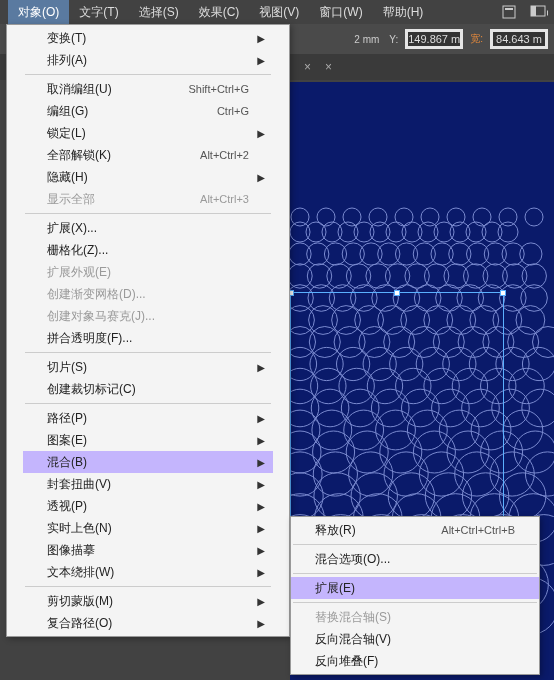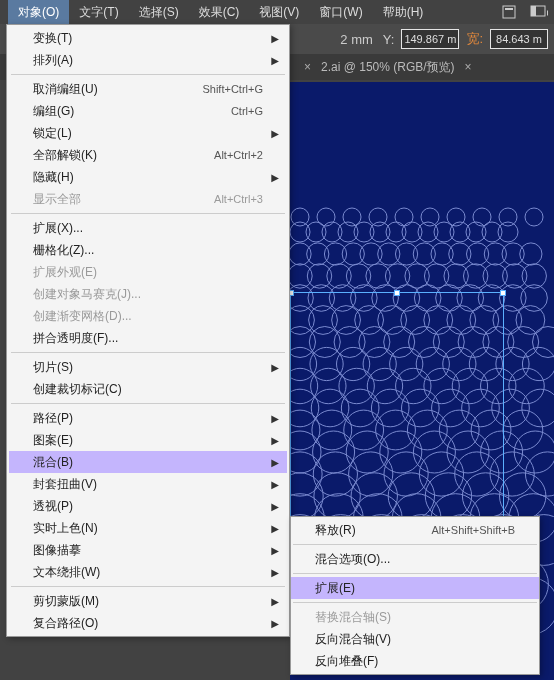--- a/index.html
+++ b/index.html
@@ -3,29 +3,29 @@
 <meta charset="utf-8">
 <style>
 *{margin:0;padding:0;box-sizing:border-box;font-family:"Microsoft YaHei",sans-serif;font-size:12px;-webkit-font-smoothing:antialiased}
 body{background:#424242;width:554px;height:680px;overflow:hidden;position:relative}
 .menubar{display:flex;background:#424242;height:24px;align-items:center;padding:0 8px;color:#ddd}
 .menubar-item{padding:4px 10px;cursor:default}
 .menubar-item.active{background:#5a7aa0;color:#fff}
 .menubar-icons{margin-left:auto;display:flex;gap:12px;align-items:center}
 .mb-icon{width:16px;height:14px;display:inline-block}
 .toolbar{background:#4a4a4a;height:30px;display:flex;align-items:center;justify-content:flex-end;padding:0 6px;gap:4px}
-.field-label{color:#ccc;font-size:13px;padding:0 3px}
+.field-label{color:#ccc;font-size:10px;padding:0 3px}
 .field-label.orange{color:#e68a3c}
-.field-input{background:#333;border:1px solid #e5e5e5;color:#ddd;width:58px;height:20px;font-size:11px;text-align:center}
+.field-input{background:#333;border:3px solid #e5e5e5;color:#ddd;width:58px;height:20px;font-size:11px;text-align:center}
 .tabbar{background:#3a3a3a;height:26px;display:flex;align-items:center;padding-left:300px;color:#bbb;font-size:11px;gap:6px}
 .tab-close{color:#aaa;cursor:default;padding:0 4px}
 .canvas{position:absolute;left:290px;top:82px;right:0;bottom:0;background:#0a1a6a}
 .sel-box{position:absolute;left:0;top:210px;right:50px;bottom:110px;border:1px solid #5ab0ff}
 .handle{position:absolute;width:6px;height:6px;background:#fff;border:1px solid #5ab0ff}
-.menu{position:absolute;left:6px;top:24px;width:284px;background:#f4f4f4;border:1px solid #999;box-shadow:2px 2px 6px rgba(0,0,0,.3);padding:2px 2px}
+.menu{position:absolute;left:6px;top:24px;width:284px;background:#f4f4f4;border:1px solid #999;box-shadow:2px 2px 6px rgba(0,0,0,.3);padding:2px 16px}
 .menu-item{display:flex;align-items:center;height:22px;padding:0 24px;color:#222;cursor:default;position:relative}
 .menu-item.disabled{color:#9a9a9a}
 .menu-item.highlighted{background:#c4b5fd}
 .menu-shortcut{margin-left:auto;color:#555;font-size:11px}
 .menu-item.disabled .menu-shortcut{color:#9a9a9a}
 .menu-arrow{position:absolute;right:8px;font-size:10px;color:#333}
 .menu-sep{height:1px;background:#ccc;margin:3px 2px}
 .submenu{position:absolute;left:290px;top:516px;width:250px;background:#f4f4f4;border:1px solid #999;box-shadow:2px 2px 6px rgba(0,0,0,.3);padding:2px 0}
 svg.circles{position:absolute;left:0;top:0}
 </style>
@@ -56,21 +56,20 @@
 <div class="toolbar">
   <span class="field-label">2 mm</span>
   <span class="field-label">Y:</span>
   <input class="field-input" value="149.867 m" style="">
   <span class="field-label orange">宽:</span>
   <input class="field-input" value="84.643 m" style="">
 </div>
 
 <div class="tabbar">
   <span class="tab-close">×</span>
-  <span>2.ai @ 150% (RGB/预览)</span>
   <span class="tab-close">×</span>
 </div>
 
 <div class="canvas">
   <svg class="circles" width="270" height="600">
       <circle cx="10" cy="150" r="10" fill="none" stroke="#7a8ad0" stroke-width="1"></circle>
       <circle cx="26" cy="150" r="10" fill="none" stroke="#7a8ad0" stroke-width="1"></circle>
       <circle cx="42" cy="150" r="10" fill="none" stroke="#7a8ad0" stroke-width="1"></circle>
       <circle cx="58" cy="150" r="10" fill="none" stroke="#7a8ad0" stroke-width="1"></circle>
       <circle cx="74" cy="150" r="10" fill="none" stroke="#7a8ad0" stroke-width="1"></circle>
@@ -291,24 +290,24 @@
     <div class="menu-item">
       <span>扩展(X)...</span>
     </div>
     <div class="menu-item">
       <span>栅格化(Z)...</span>
     </div>
     <div class="menu-item disabled">
       <span>扩展外观(E)</span>
     </div>
     <div class="menu-item disabled">
+      <span>创建渐变网格(D)...</span>
+    </div>
+    <div class="menu-item disabled">
       <span>创建对象马赛克(J)...</span>
-    </div>
-    <div class="menu-item disabled">
-      <span>创建渐变网格(D)...</span>
     </div>
     <div class="menu-item">
       <span>拼合透明度(F)...</span>
     </div>
     <div class="menu-sep"></div>
     <div class="menu-item">
       <span>切片(S)</span>
       <span class="menu-arrow">▶</span>
     </div>
     <div class="menu-item">
@@ -353,21 +352,21 @@
       <span class="menu-arrow">▶</span>
     </div>
     <div class="menu-item">
       <span>复合路径(O)</span>
       <span class="menu-arrow">▶</span>
     </div>
   </div>
 <div class="submenu">
     <div class="menu-item">
       <span>释放(R)</span>
-      <span class="menu-shortcut">Alt+Shift+Shift+B</span>
+      <span class="menu-shortcut">Alt+Ctrl+Ctrl+B</span>
     </div>
     <div class="menu-sep"></div>
     <div class="menu-item">
       <span>混合选项(O)...</span>
     </div>
     <div class="menu-sep"></div>
     <div class="menu-item highlighted">
       <span>扩展(E)</span>
     </div>
     <div class="menu-sep"></div>

